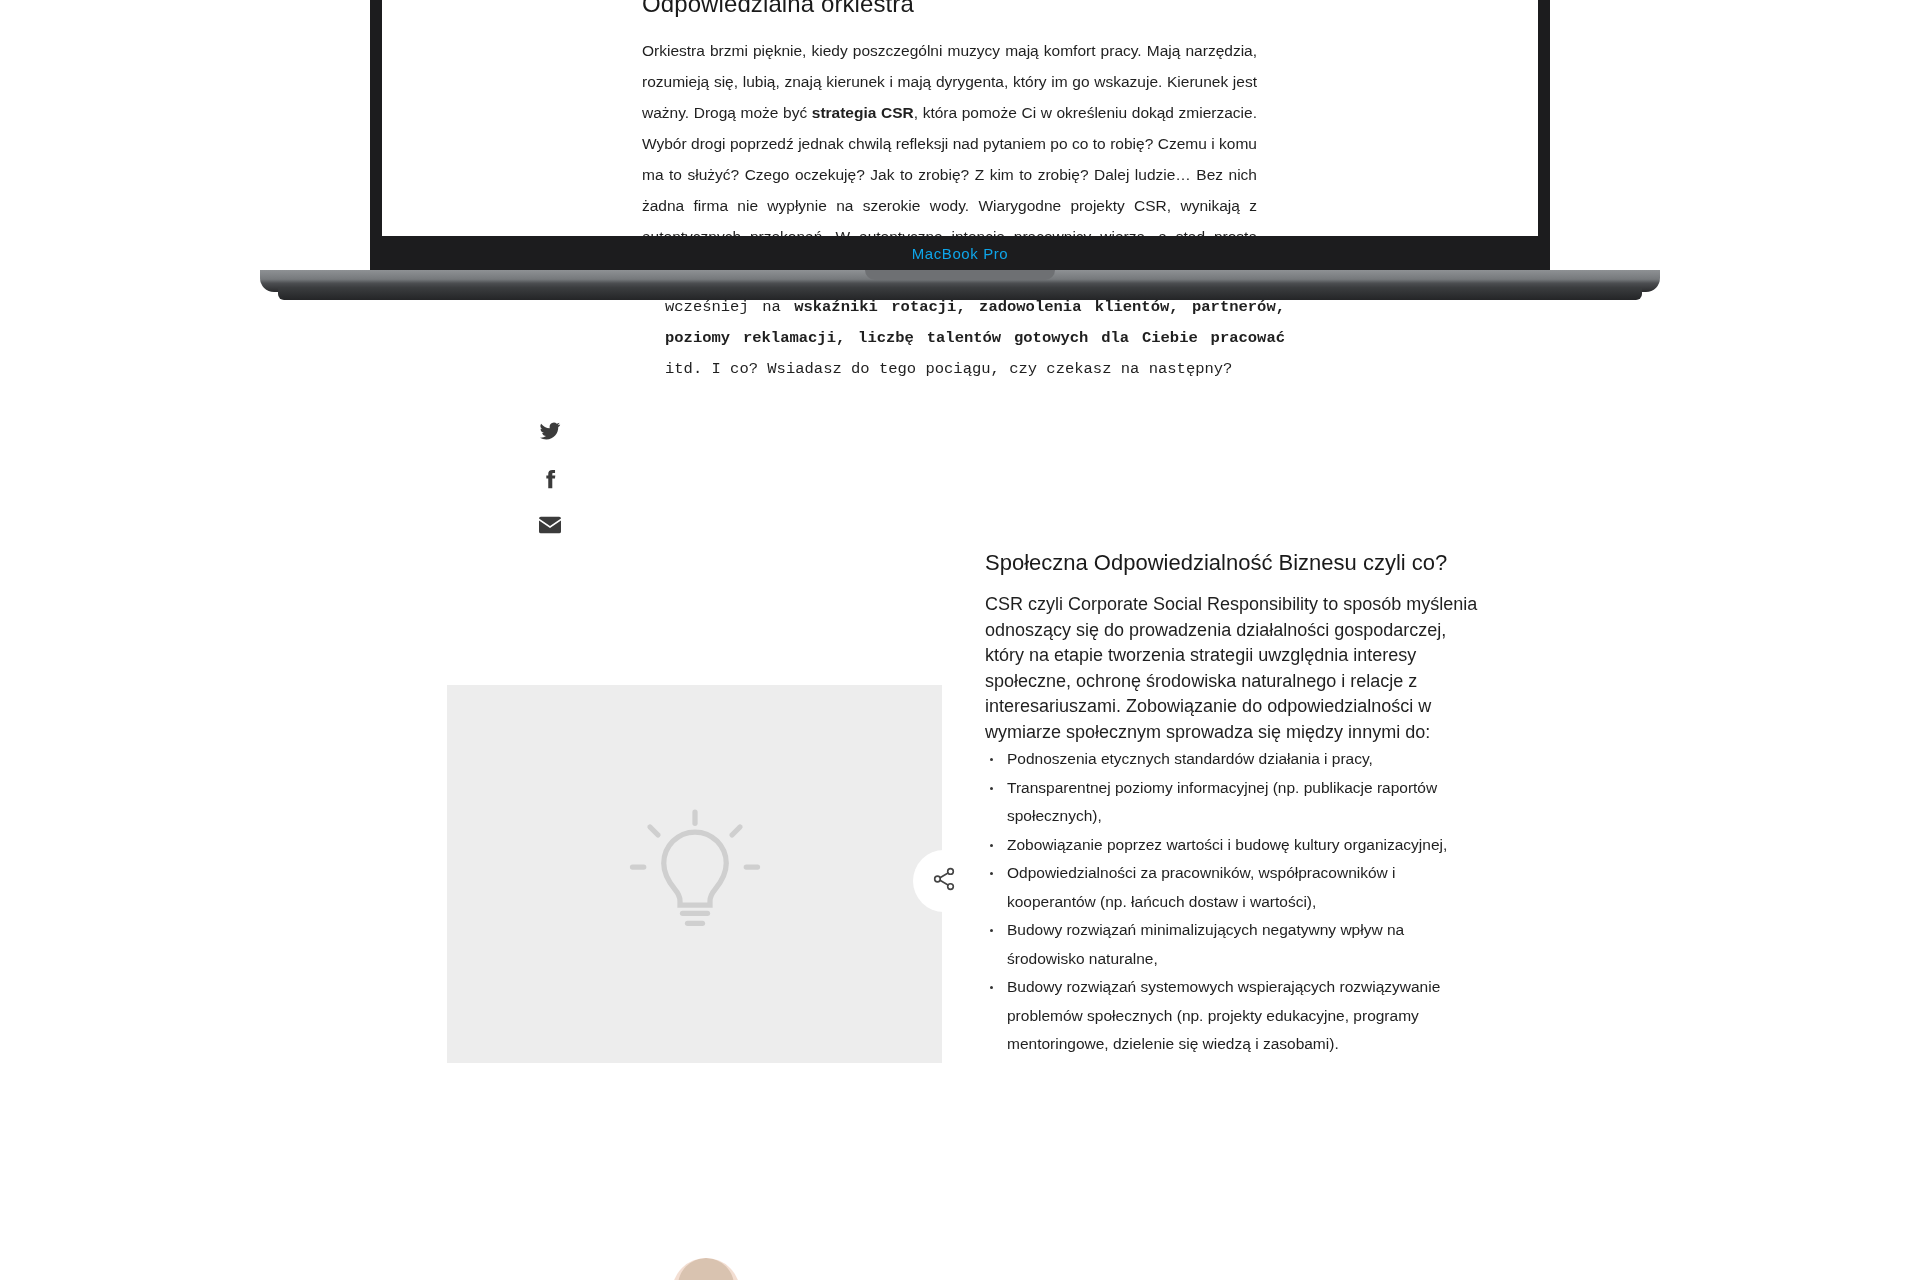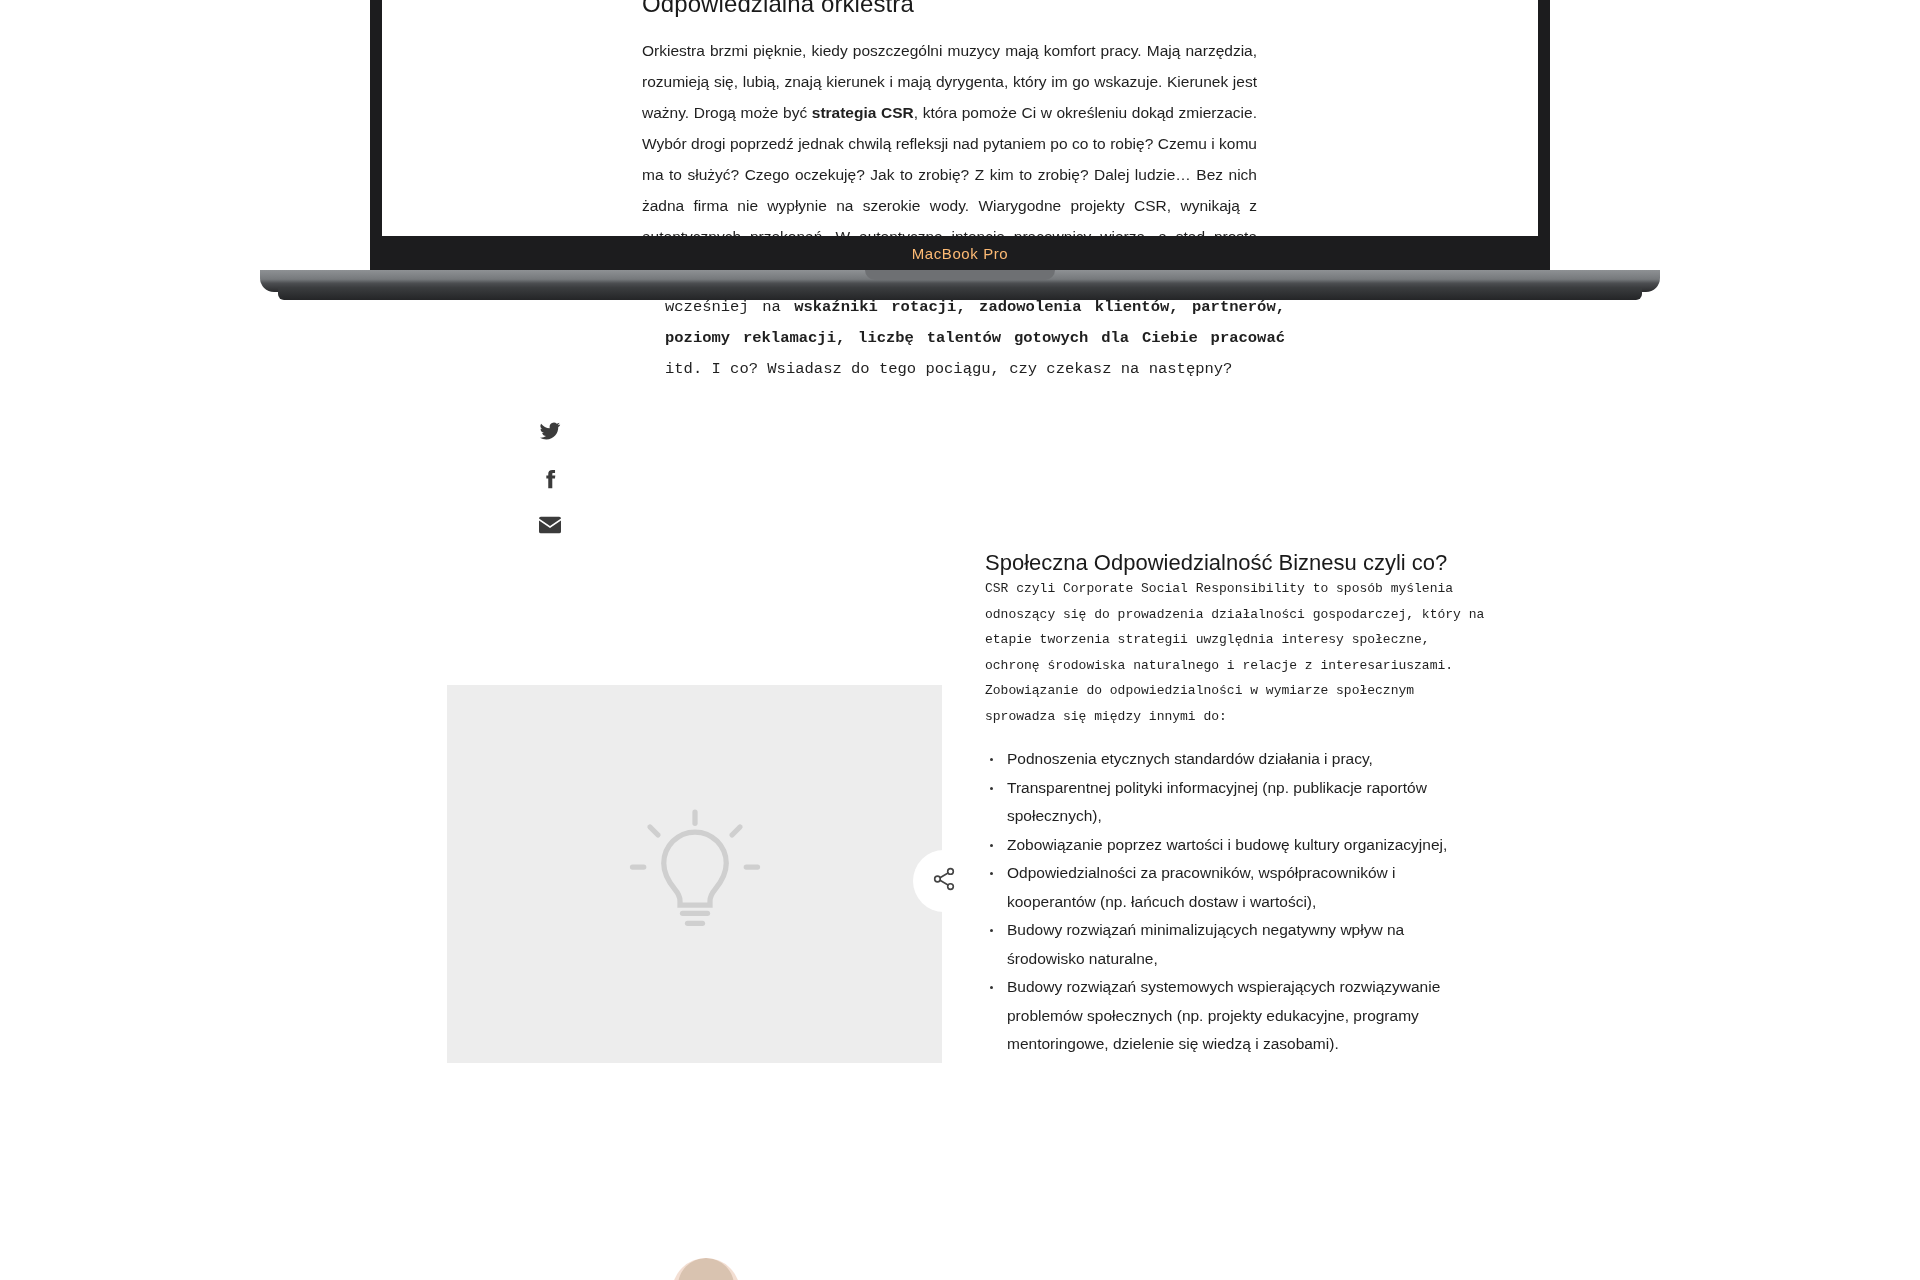--- a/index.html
+++ b/index.html
@@ -44,21 +44,21 @@
     left: 0;
     bottom: 0;
     width: 100%;
     height: 34px;
     background: #1c1c1e;
     display: flex;
     align-items: center;
     justify-content: center;
   }
   .laptop-brand {
-    color: #fdba74;
+    color: #0ea5e9;
     font-size: 15px;
     letter-spacing: 0.6px;
     font-family: "Liberation Sans", sans-serif;
   }
   .laptop-base {
     position: absolute;
     left: 0;
     top: 310px;
     width: 1400px;
     height: 22px;
@@ -137,26 +137,25 @@
     left: 985px;
     top: 550px;
     width: 500px;
     font-size: 22px;
     font-weight: 400;
     color: #1a1a1a;
   }
   .sec2-body {
     position: absolute;
     left: 985px;
-    top: 576px;
+    top: 592px;
     width: 500px;
-    font-size: 13px;
+    font-size: 18px;
     line-height: 25.5px;
     color: #1f1f1f;
-    font-family: Liberation Mono, monospace;
   }
   .sec2-list {
     position: absolute;
     left: 985px;
     top: 745px;
     width: 500px;
     font-size: 15.5px;
     line-height: 28.5px;
     color: #1f1f1f;
     list-style: none;
@@ -267,21 +266,21 @@
       </span>
     </a>
   </div>
 
   <h2 class="sec2-title">Społeczna Odpowiedzialność Biznesu czyli co?</h2>
 
   <p class="sec2-body">CSR czyli Corporate Social Responsibility to sposób myślenia odnoszący się do prowadzenia działalności gospodarczej, który na etapie tworzenia strategii uwzględnia interesy społeczne, ochronę środowiska naturalnego i relacje z interesariuszami. Zobowiązanie do odpowiedzialności w wymiarze społecznym sprowadza się między innymi do:</p>
 
   <ul class="sec2-list">
     <li>Podnoszenia etycznych standardów działania i pracy,</li>
-    <li>Transparentnej polityki informacyjnej (np. publikacje raportów społecznych),</li>
+    <li>Transparentnej poziomy informacyjnej (np. publikacje raportów społecznych),</li>
     <li>Zobowiązanie poprzez wartości i budowę kultury organizacyjnej,</li>
     <li>Odpowiedzialności za pracowników, współpracowników i kooperantów (np. łańcuch dostaw i wartości),</li>
     <li>Budowy rozwiązań minimalizujących negatywny wpływ na środowisko naturalne,</li>
     <li>Budowy rozwiązań systemowych wspierających rozwiązywanie problemów społecznych (np. projekty edukacyjne, programy mentoringowe, dzielenie się wiedzą i zasobami).</li>
   </ul>
 
   <div class="img-placeholder">
     <span>
       <svg width="150" height="150" viewBox="0 0 120 120" fill="none" stroke="#cfcfcf" stroke-width="4.2" stroke-linecap="round">
         <path d="M60 28c-13.8 0-25 11.2-25 25 0 9.3 5 16.2 9 21 2.6 3.1 4 5.8 4 9.2v3.3h24v-3.3c0-3.4 1.4-6.1 4-9.2 4-4.8 9-11.7 9-21 0-13.8-11.2-25-25-25z"></path>

